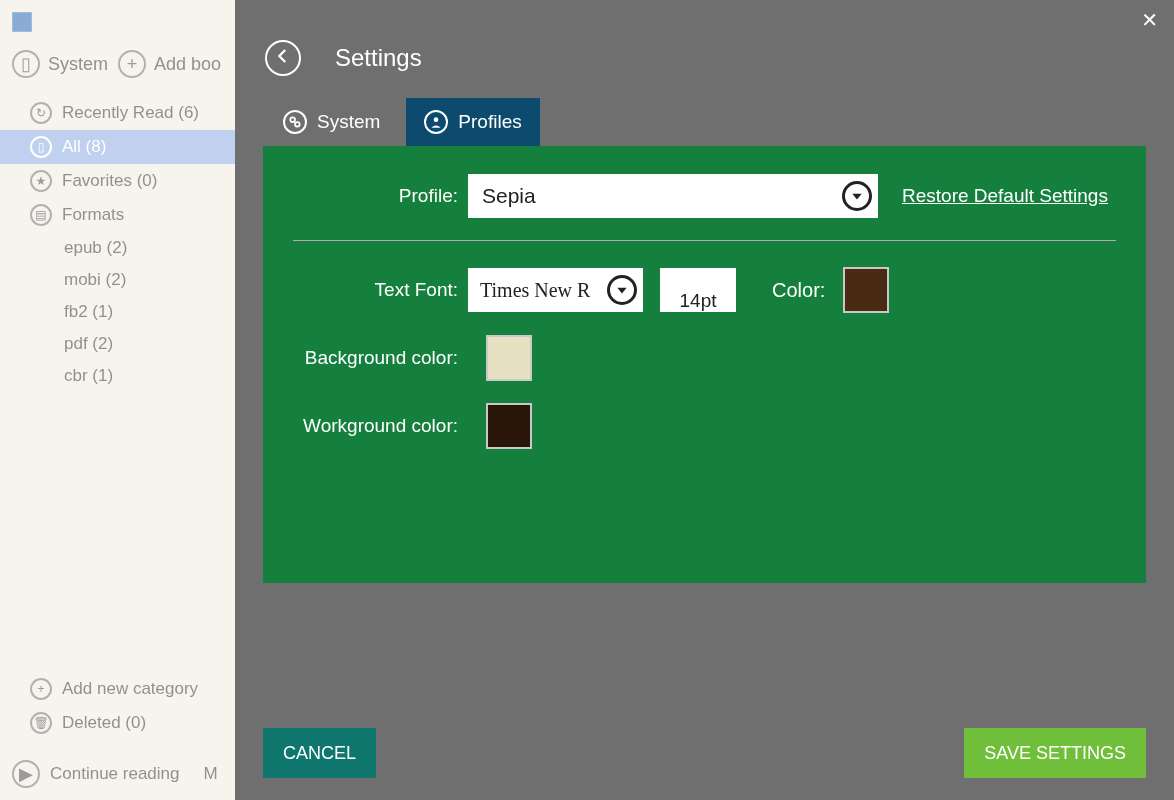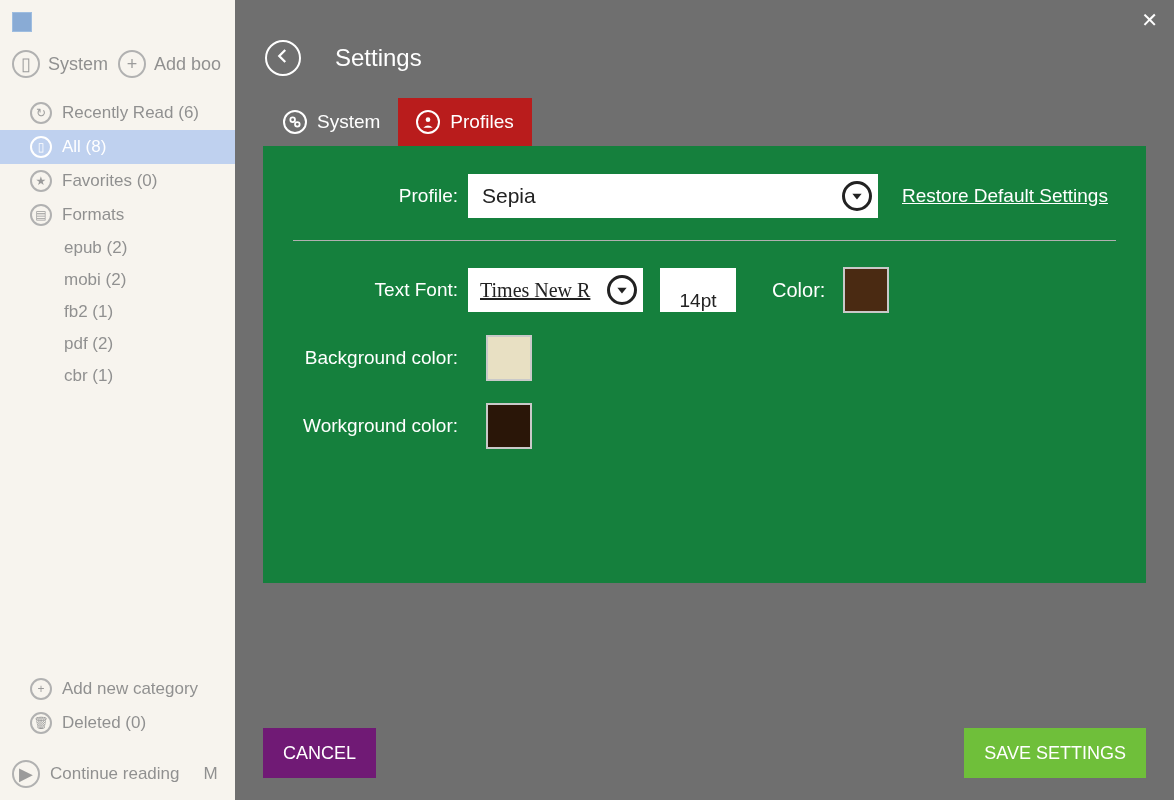--- a/index.html
+++ b/index.html
@@ -29,42 +29,42 @@
   
   .panel { position:absolute; left:235px; top:0; right:0; bottom:0; background:#6f6f6f; color:#fff; }
   .close-x { position:absolute; top:8px; right:16px; color:#fff; font-size:20px; cursor:pointer; }
   .panel-header { display:flex; align-items:center; gap:34px; padding: 40px 0 22px 30px; }
   .back-btn { width:36px; height:36px; border:2px solid #fff; border-radius:50%; display:flex; align-items:center; justify-content:center; }
   .back-btn svg { width:18px; height:18px; }
   .panel-title { font-size:24px; font-weight:400; color:#fff; }
 
   .tabs { display:flex; align-items:center; padding-left:30px; }
   .tab { display:flex; align-items:center; gap:10px; padding:12px 18px; font-size:19px; color:#fff; cursor:pointer; }
-  .tab.active { background:#b91c1c; }
+  .tab.active { background:#0c4a6e;margin-left:8px; }
   .tab .tcirc { width:24px; height:24px; border:2px solid #fff; border-radius:50%; display:flex; align-items:center; justify-content:center; }
   .tab .tcirc svg { width:14px; height:14px; }
 
   .content { background:#15803d; margin: 0 28px 0 28px; padding: 28px 30px 28px 30px; height: 437px; }
   .row { display:flex; align-items:center; margin-bottom: 22px; }
   .label { width: 175px; text-align:right; padding-right:10px; font-size:19px; color:#fff; }
   .profile-select { position:relative; width:410px; height:44px; background:#fff; color:#222; display:flex; align-items:center; padding:0 14px; font-size:21px; }
   .dd-circ { position:absolute; right:6px; top:50%; transform:translateY(-50%); width:30px; height:30px; border:3px solid #222; border-radius:50%; display:flex; align-items:center; justify-content:center; }
   .dd-circ svg { width:14px; height:14px; }
   .restore { margin-left:24px; color:#fff; font-size:19px; text-decoration:underline; cursor:pointer; }
   .divider { border:none; border-top:1px solid #b0b0b0; margin: 6px 0 26px 0; }
 
   .font-select { position:relative; width:175px; height:44px; background:#fff; color:#222; display:flex; align-items:center; padding:0 12px; font-size:20px; overflow:hidden; }
-  .font-select .text { white-space:nowrap; overflow:hidden; width: 118px; font-family:"Times New Roman",serif;text-decoration:underline; }
+  .font-select .text { white-space:nowrap; overflow:hidden; width: 118px; font-family:"Times New Roman",serif; }
   .size-input { width:76px; height:44px; background:#fff; color:#222; display:flex; align-items:flex-end; justify-content:center; font-size:19px; margin-left:17px; }
   .color-label { margin-left:36px; font-size:20px; color:#fff; }
   .swatch { width:46px; height:46px; border:2px solid #c9c9c9; margin-left:18px; cursor:pointer; }
 
   .footer { position:absolute; left:0; right:0; bottom:0; height:94px; display:flex; align-items:center; justify-content:space-between; padding:0 28px; }
   .btn { height:50px; padding:0 20px; display:flex; align-items:center; justify-content:center; font-size:18px; color:#fff; cursor:pointer; border:none; }
-  .btn.cancel { background:#701a75; }
+  .btn.cancel { background:#0f766e; }
   .btn.save   { background:#6fbf3a; }
 </style>
 </head>
 <body>
 
 <div class="sidebar">
   <div class="app-icon"></div>
   <div class="top-actions">
     <div class="circ-btn">
       <span class="circ">▯</span>

